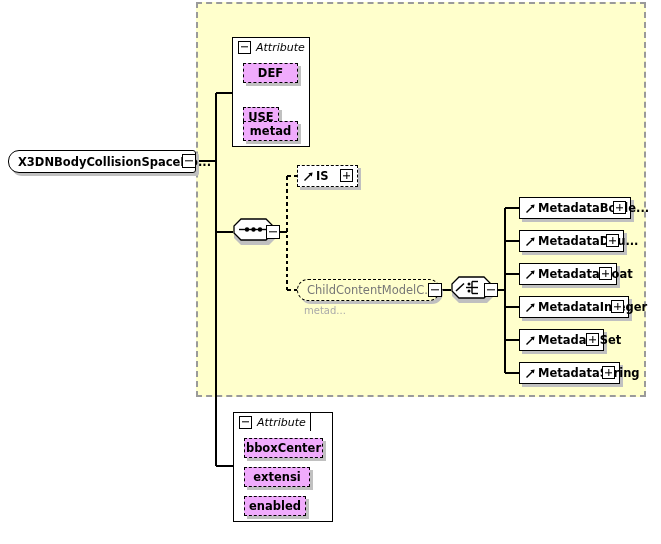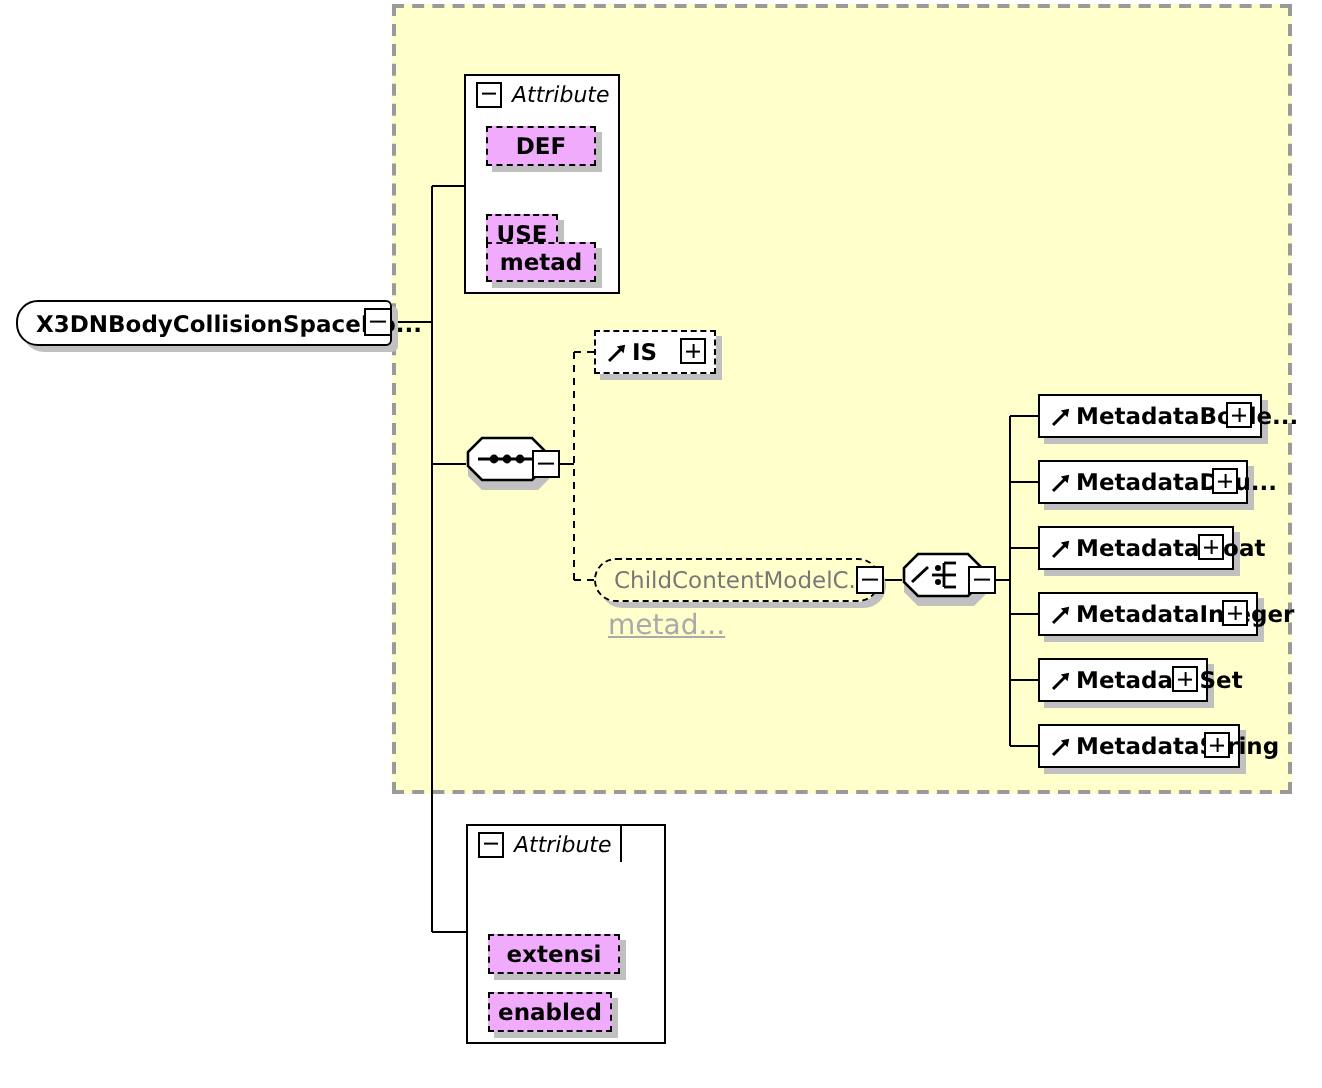--- a/index.html
+++ b/index.html
@@ -114,24 +114,23 @@
     display: flex;
     align-items: center;
     padding: 0 9px;
     font-size: 11.5px;
     color: #777777;
     white-space: nowrap;
     box-shadow: 3px 3px 0 0 #c0c0c0;
   }
   .grp-sub {
     position: absolute;
-    font-size: 14px;
+    font-size: 10px;
     color: #aaaaaa;
     white-space: nowrap;
-    text-decoration: underline;
   }
 
   
   .pm {
     box-sizing: border-box;
     width: 13px;
     height: 13px;
     background: #ffffff;
     border: 1.2px solid #000000;
     position: relative;
@@ -390,20 +389,23 @@
         <span class="elname">MetadataString</span>
         <span class="pm plus" style="position: absolute; right: 4px; top: 3px;"></span>
       </div>
     </div>
 
   <div class="attr-panel" style="left:233px; top:412px; width:100px; height:110px;"></div>
   <div class="attr-tab" style="left:233px; top:412px; width:78px;">
     <span class="pm"></span>
     <span>Attribute</span>
   </div>
+  <div class="attr-item" style="left:244px; top:438px; width:79px;">
+    <span>bboxCenter</span>
+  </div>
   <div class="attr-item" style="left:244px; top:467px; width:66px;">
     <span>extensi</span>
   </div>
   <div class="attr-item" style="left:244px; top:496px; width:62px;">
     <span>enabled</span>
   </div>
 
 </div>
 
 </body></html>

